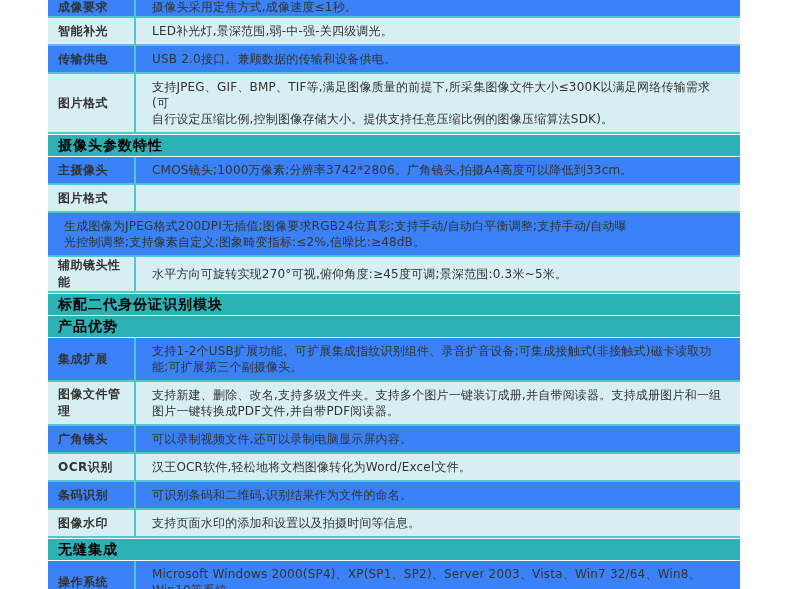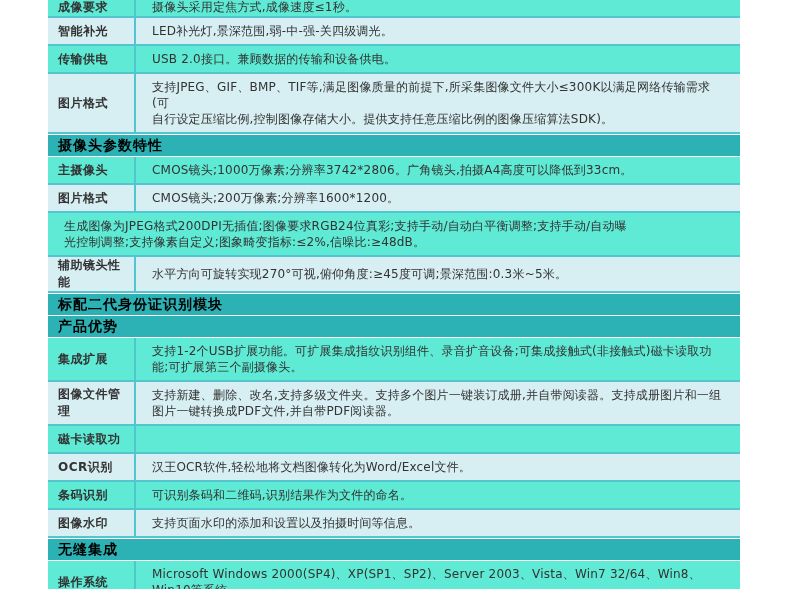--- a/index.html
+++ b/index.html
@@ -14,21 +14,21 @@
   .spec-table{
     position:absolute;
     left:48px; top:0;
     width:692px;
   }
   
   .row{
     display:flex;
     align-items:stretch;
     border-bottom:2px solid var(--divider);
-    background:#5eead4;
+    background:#3b82f6;
   }
   .row.alt{background:var(--row-alt);}
   .cell-label{
     flex:0 0 88px;
     padding:0 4px 0 10px;
     font-size:12px;
     font-weight:bold;
     display:flex;
     align-items:center;
     border-right:2px solid var(--divider);
@@ -90,21 +90,20 @@
 
   <div class="section">摄像头参数特性</div>
 
   <div class="row r-single">
     <div class="cell-label">主摄像头</div>
     <div class="cell-value">CMOS镜头;1000万像素;分辨率3742*2806。广角镜头,拍摄A4高度可以降低到33cm。</div>
   </div>
 
   <div class="row alt r-single">
     <div class="cell-label">图片格式</div>
-    <div class="cell-value">CMOS镜头;200万像素;分辨率1600*1200。</div>
   </div>
 
   <div class="row r-double">
     <div class="cell-value">生成图像为JPEG格式200DPI无插值;图像要求RGB24位真彩;支持手动/自动白平衡调整;支持手动/自动曝
 光控制调整;支持像素自定义;图象畸变指标:≤2%,信噪比:≥48dB。</div>
   </div>
 
   <div class="row alt r-single">
     <div class="cell-label">辅助镜头性能</div>
     <div class="cell-value">水平方向可旋转实现270°可视,俯仰角度:≥45度可调;景深范围:0.3米~5米。</div>
@@ -120,21 +119,22 @@
 能;可扩展第三个副摄像头。</div>
   </div>
 
   <div class="row alt r-double">
     <div class="cell-label">图像文件管理</div>
     <div class="cell-value">支持新建、删除、改名,支持多级文件夹。支持多个图片一键装订成册,并自带阅读器。支持成册图片和一组
 图片一键转换成PDF文件,并自带PDF阅读器。</div>
   </div>
 
   <div class="row r-single">
-    <div class="cell-label">磁卡读取功</div>
+    <div class="cell-label">广角镜头</div>
+    <div class="cell-value">可以录制视频文件,还可以录制电脑显示屏内容。</div>
   </div>
 
   <div class="row alt r-single">
     <div class="cell-label">OCR识别</div>
     <div class="cell-value">汉王OCR软件,轻松地将文档图像转化为Word/Excel文件。</div>
   </div>
 
   <div class="row r-single">
     <div class="cell-label">条码识别</div>
     <div class="cell-value">可识别条码和二维码,识别结果作为文件的命名。</div>

